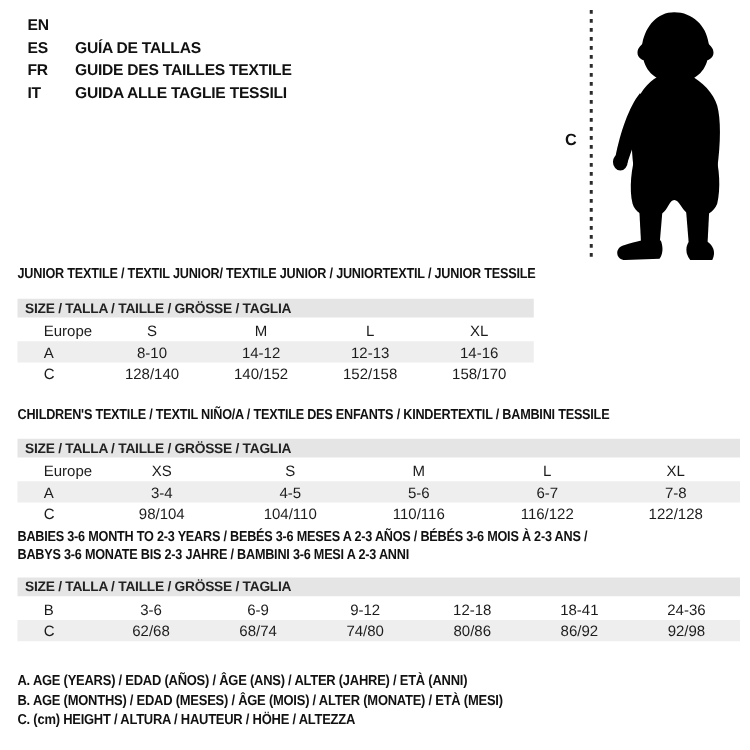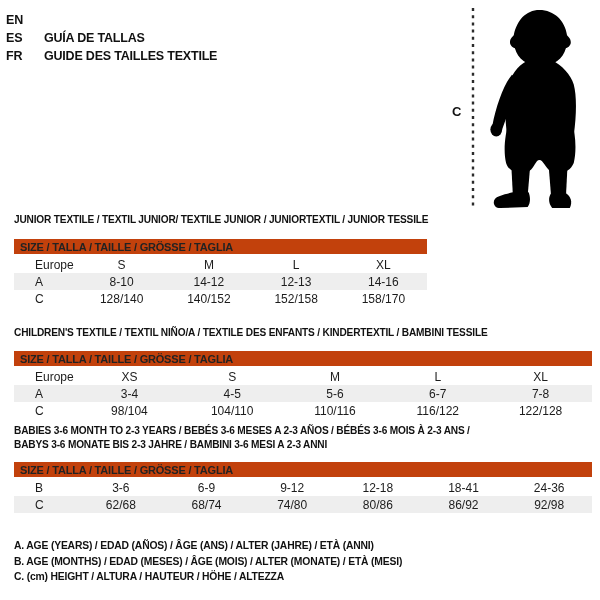--- a/index.html
+++ b/index.html
@@ -1,39 +1,39 @@
 <!DOCTYPE html>
 <html><head>
 <meta charset="utf-8">
 <style>
   * { margin:0; padding:0; box-sizing:border-box; }
   html,body { background:#fff; }
   body { font-family:"Liberation Sans", sans-serif; color:#1c1c1c; }
   .page { position:relative; width:600px; height:600px; background:#ffffff; overflow:hidden; }
 
   
-  .langs { position:absolute; left:6px; top:11px; font-weight:700; font-size:12.5px; letter-spacing:-0.2px; color:#111; }
+  .langs { position:absolute; left:22px; top:11px; font-weight:700; font-size:12.5px; letter-spacing:-0.2px; color:#111; }
   .lang-row { display:flex; height:18px; align-items:center; }
   .lang-code { width:38px; }
   .lang-label { white-space:nowrap; }
 
   
   .figure { position:absolute; left:450px; top:4px; width:145px; height:210px; }
   .measure-line { position:absolute; left:21px; top:4px; }
   .measure-label { position:absolute; left:2px; top:100px; font-weight:700; font-size:13px; color:#111; }
   .silhouette { position:absolute; left:33px; top:0px; }
 
   
   .sec-title { position:absolute; left:14px; font-weight:700; font-size:11.5px; letter-spacing:-0.2px;
                transform:scaleX(0.88); transform-origin:0 50%; white-space:nowrap; color:#111; }
   .sec-title.multiline { transform-origin:0 0; line-height:13.5px; }
 
   
   .tbl { position:absolute; left:14px; font-size:12px; color:#1c1c1c; }
-  .tbl .hdr { height:15px; background:#c2410c; display:flex; align-items:center; padding-left:6px;
+  .tbl .hdr { height:15px; background:#e5e5e5; display:flex; align-items:center; padding-left:6px;
               font-size:11px; font-weight:600; letter-spacing:-0.2px; color:#222; margin-bottom:2px; }
   .row { display:grid; height:17px; align-items:center; }
   .row.shaded { background:#eeeeee; }
   .rl { padding-left:6px; text-align:left;margin-left:15px; }
   .cv { text-align:center; }
   .t-junior   { top:239px; width:413px; }
   .t-junior .row   { grid-template-columns:64px repeat(4,1fr); }
   .t-children { top:351px; width:578px; }
   .t-children .row { grid-template-columns:64px repeat(5,1fr); }
   .t-babies   { top:462px; width:578px; }
@@ -53,20 +53,24 @@
     <div class="lang-row">
       <span class="lang-code">EN</span>
     </div>
     <div class="lang-row">
       <span class="lang-code">ES</span>
       <span class="lang-label">GUÍA DE TALLAS</span>
     </div>
     <div class="lang-row">
       <span class="lang-code">FR</span>
       <span class="lang-label">GUIDE DES TAILLES TEXTILE</span>
+    </div>
+    <div class="lang-row">
+      <span class="lang-code">IT</span>
+      <span class="lang-label">GUIDA ALLE TAGLIE TESSILI</span>
     </div>
   </div>
 
   <div class="figure">
     <span class="measure-label">C</span>
     <svg class="measure-line" width="4" height="200" aria-hidden="true">
       <line x1="2" y1="0" x2="2" y2="200" stroke="#2b2b2b" stroke-width="2.4" stroke-dasharray="3 4.2"></line>
     </svg>
     <svg class="silhouette" width="104" height="206" viewBox="0 0 105 210" aria-hidden="true">
       <g fill="#000000">

